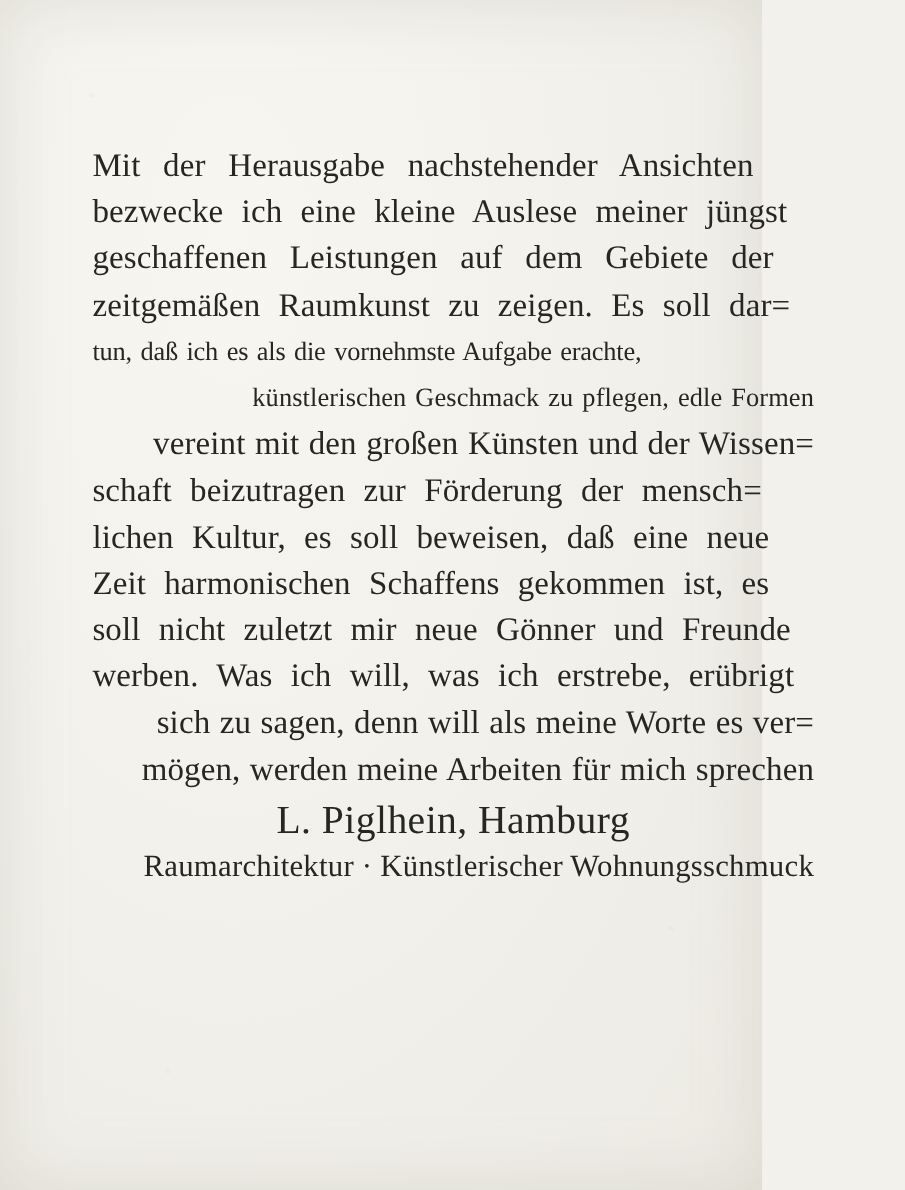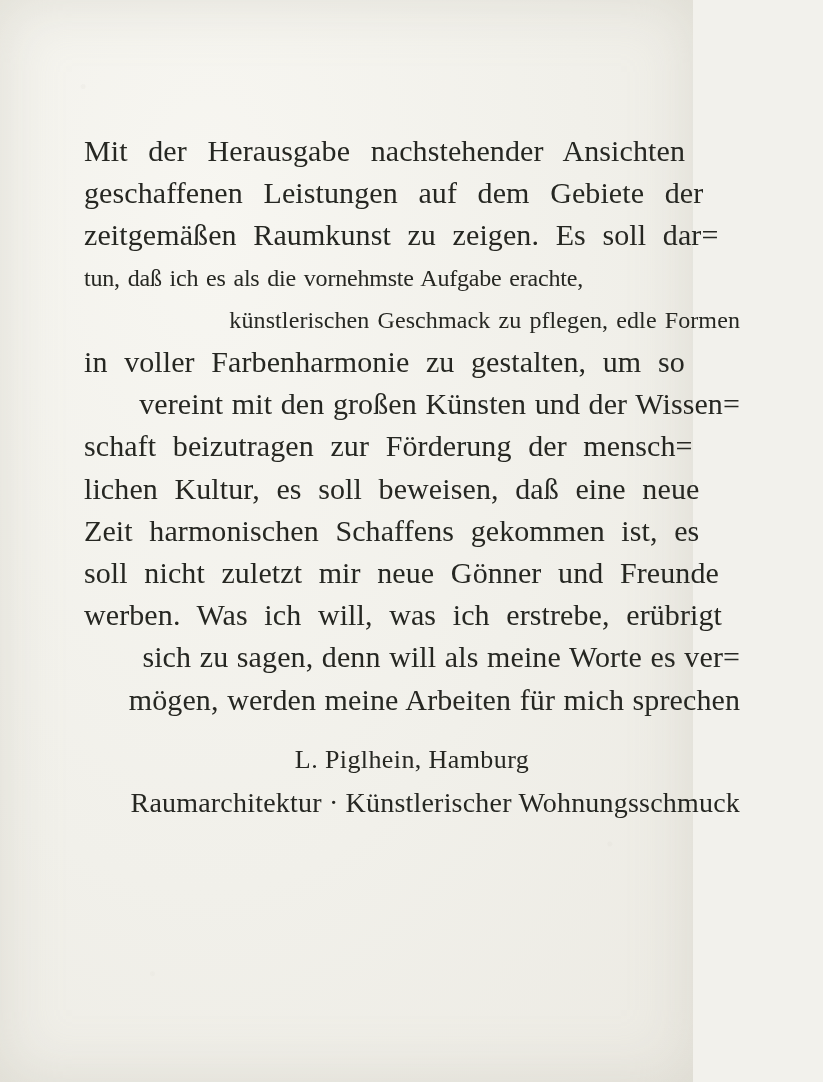--- a/index.html
+++ b/index.html
@@ -52,48 +52,48 @@
     white-space: nowrap;
     font-weight: 400;
   }
   .wide   { word-spacing: 9px; }
   .wider  { word-spacing: 13px; }
   .tight  { word-spacing: 1px; text-align: right; }
   .tighter{ word-spacing: 0px; letter-spacing: -0.2px; }
   .compact{ font-size: 24px; word-spacing: 2px; }
   .sig {
     text-align: center;
-    font-size: 26px;
+    font-size: 36px;
     line-height: 44px;
     color: #262722;
-    margin-top: 17px;
+    margin-top: 2px;
     letter-spacing: 0.4px;
   }
   .subsig {
     text-align: right;
     font-size: 28px;
     line-height: 42px;
     color: #262722;
     letter-spacing: 0.2px;
   }
 </style>
 </head>
 <body>
 
 <div class="page">
   <div class="paper-texture"></div>
   <div class="edge-shade"></div>
 
   <div class="text-block">
     <div class="line wider">Mit der Herausgabe nachstehender Ansichten</div>
+    <div class="line wide">bezwecke ich eine kleine Auslese meiner jüngst</div>
     <div class="line wider">geschaffenen Leistungen auf dem Gebiete der</div>
     <div class="line wide">zeitgemäßen Raumkunst zu zeigen.  Es soll dar=</div>
     <div class="line compact tighter">tun, daß ich es als die vornehmste Aufgabe erachte,</div>
     <div class="line compact tight">künstlerischen Geschmack zu pflegen, edle Formen</div>
-    <div class="line wide">in voller Farbenharmonie zu gestalten, um so</div>
     <div class="line tight">vereint mit den großen Künsten und der Wissen=</div>
     <div class="line wide">schaft beizutragen zur Förderung der mensch=</div>
     <div class="line wide">lichen Kultur, es soll beweisen, daß eine neue</div>
     <div class="line wide">Zeit harmonischen Schaffens gekommen ist, es</div>
     <div class="line wide">soll nicht zuletzt mir neue Gönner und Freunde</div>
     <div class="line wide">werben.  Was ich will, was ich erstrebe, erübrigt</div>
     <div class="line tight">sich zu sagen, denn will als meine Worte es ver=</div>
     <div class="line tight">mögen, werden meine Arbeiten für mich sprechen</div>
 
     <div class="sig">L. Piglhein, Hamburg</div>

